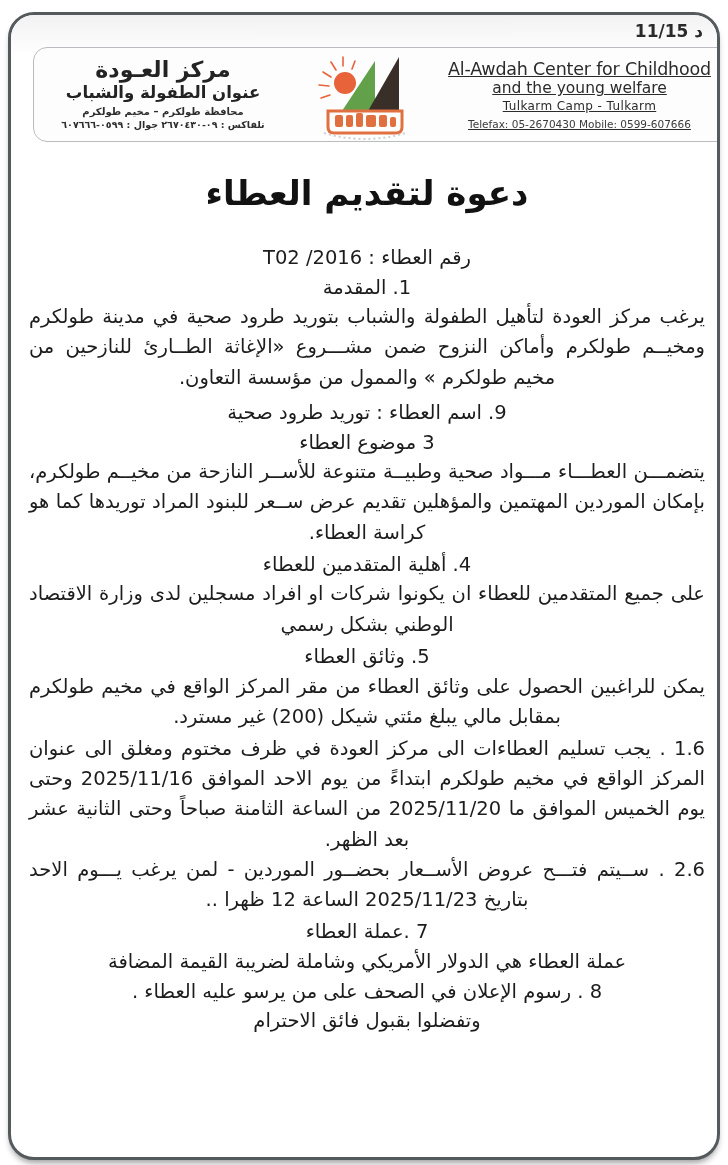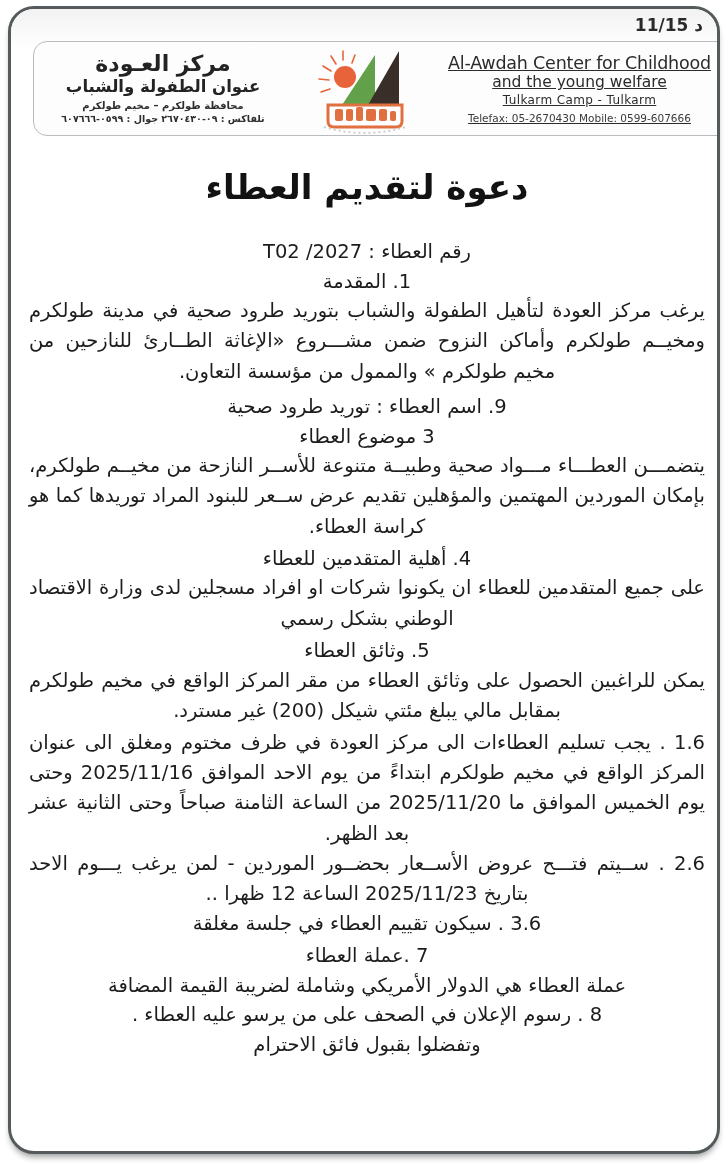--- a/index.html
+++ b/index.html
@@ -15,21 +15,21 @@
     font-family: "DejaVu Sans", "Liberation Sans", sans-serif;
     color: #1d1d1d;
     overflow: hidden;
     position: relative;
   }
 
   
   .page-frame {
     position: absolute;
     left: 8px;
-    top: 6px;
+    top: 12px;
     width: 712px;
     height: 1148px;
     border: 3px solid #555a5c;
     border-radius: 26px;
     background: #ffffff;
     box-shadow: 0 5px 6px -2px rgba(0,0,0,0.38);
     overflow: hidden;
   }
 
   
@@ -227,41 +227,40 @@
       <div class="lh-en-2">and the young welfare</div>
       <div class="lh-en-3">Tulkarm Camp - Tulkarm</div>
       <div class="lh-en-4">Telefax: 05-2670430   Mobile: 0599-607666</div>
     </div>
   </div>
 
   <div class="doc-title">دعوة لتقديم العطاء</div>
 
   <div class="content">
 
-    <div class="line center">رقم العطاء : T02 /2027</div>
+    <div class="line center">رقم العطاء : T02 /2016</div>
     <div class="line center">1. المقدمة</div>
     <p class="para">يرغب مركز العودة لتأهيل الطفولة والشباب بتوريد طرود صحية  في مدينة طولكرم ومخيــم طولكرم وأماكن النزوح ضمن مشـــروع «الإغاثة الطــارئ للنازحين من مخيم طولكرم » والممول من مؤسسة التعاون.</p>
 
     <div class="gap-s"></div>
     <div class="line center">9. اسم العطاء    :  توريد طرود صحية</div>
     <div class="line center">3 موضوع العطاء</div>
     <p class="para">يتضمـــن العطـــاء مـــواد صحية وطبيــة متنوعة  للأســر النازحة من مخيــم طولكرم، بإمكان الموردين المهتمين والمؤهلين تقديم عرض ســعر للبنود المراد توريدها كما هو كراسة العطاء.</p>
 
     <div class="gap-xs"></div>
     <div class="line center">4. أهلية المتقدمين للعطاء</div>
     <p class="para">على جميع المتقدمين للعطاء ان يكونوا شركات او افراد مسجلين لدى وزارة الاقتصاد الوطني بشكل رسمي</p>
 
     <div class="gap-xs"></div>
     <div class="line center">5. وثائق العطاء</div>
     <p class="para">يمكن للراغبين الحصول على وثائق العطاء من مقر المركز الواقع في مخيم طولكرم بمقابل مالي يبلغ مئتي شيكل (200) غير مسترد.</p>
 
     <div class="gap-xs"></div>
     <p class="para">1.6 . يجب تسليم العطاءات الى مركز العودة في ظرف مختوم ومغلق الى عنوان المركز الواقع في مخيم طولكرم ابتداءً من يوم الاحد الموافق 2025/11/16 وحتى يوم الخميس الموافق ما 2025/11/20 من الساعة الثامنة صباحاً وحتى الثانية عشر بعد الظهر.</p>
     <p class="para">2.6 . ســيتم فتـــح عروض الأســعار بحضــور الموردين - لمن يرغب يـــوم الاحد بتاريخ 2025/11/23 الساعة  12 ظهرا ..</p>
-    <div class="line center">3.6 . سيكون تقييم العطاء في جلسة مغلقة</div>
 
     <div class="gap-xs"></div>
     <div class="line center">7 .عملة العطاء</div>
     <div class="line center">عملة العطاء هي الدولار الأمريكي وشاملة لضريبة القيمة المضافة</div>
     <div class="line center">8 .  رسوم الإعلان في الصحف  على من يرسو عليه العطاء .</div>
     <div class="line center">وتفضلوا بقبول فائق الاحترام</div>
 
   </div>
 
 </div>

